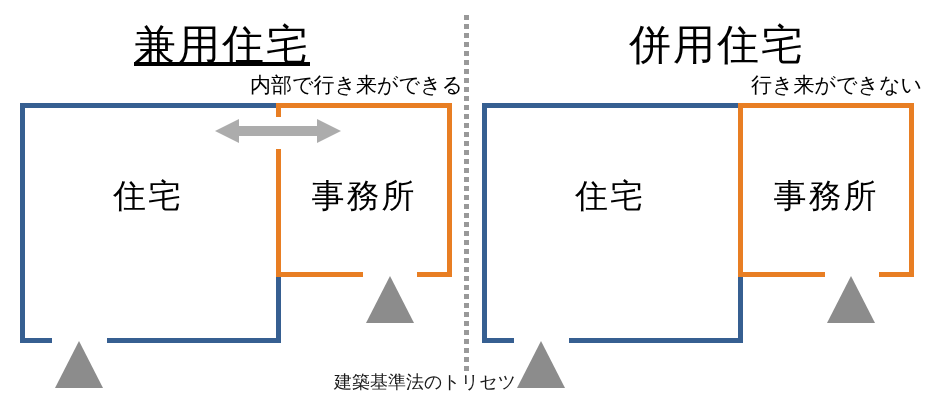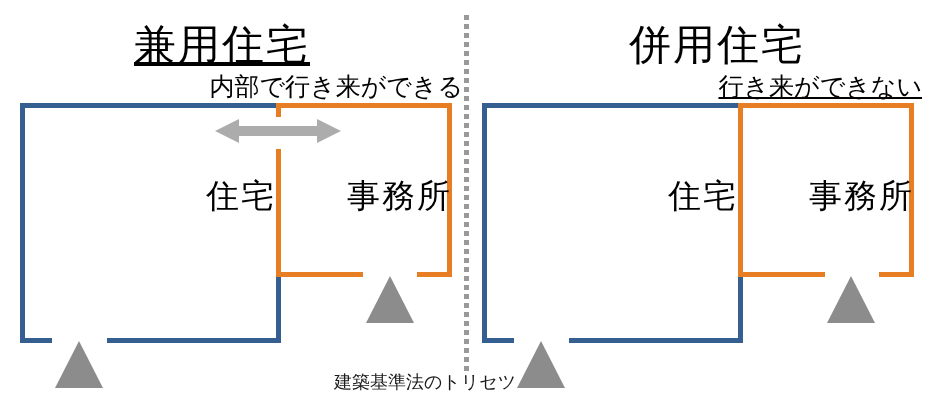--- a/index.html
+++ b/index.html
@@ -9,24 +9,24 @@
   }
   .wall{position:absolute;}
   .wall.blue{background:var(--c-blue,#365F91);}
   .wall.orange{background:var(--c-orange,#E87E23);}
   .title{
     position:absolute;top:22px;width:330px;text-align:center;
     font-size:42px;line-height:1.1;font-weight:500;letter-spacing:2px;color:#000;
   }
   .subtitle{
     position:absolute;top:73px;text-align:right;
-    font-size:25px;line-height:1.1;color:#000;
+    font-size:21px;line-height:1.1;color:#000;
   }
   .room-label{
-    position:absolute;top:178px;text-align:right;
+    position:absolute;top:178px;text-align:center;
     font-size:33px;line-height:1.1;letter-spacing:2px;color:#000;
   }
   .triangle{
     position:absolute;width:0;height:0;
     border-left:24px solid transparent;
     border-right:24px solid transparent;
     border-bottom:47px solid var(--c-triangle_gray,#8C8C8C);
   }
   .arrow{
     position:absolute;left:215px;top:119px;width:126px;height:24px;
@@ -91,21 +91,21 @@
     <div class="room-label" style="left:276px;width:176px;">事務所</div>
 
     <div class="triangle" style="left:55px;top:341px;"></div>
     <div class="triangle" style="left:366px;top:276px;"></div>
   </div>
 
   <div class="dotted-line"></div>
 
   <div>
     <div class="title" style="left:552px;">併用住宅</div>
-    <div class="subtitle" style="left:660px;width:262px;text-decoration:underline;">行き来ができない</div>
+    <div class="subtitle" style="left:660px;width:262px;">行き来ができない</div>
 
     <div class="wall blue" style="left:482px;top:103px;width:258px;height:5px;"></div>
     <div class="wall blue" style="left:482px;top:103px;width:5px;height:240px;"></div>
     <div class="wall blue" style="left:482px;top:338px;width:32px;height:5px;"></div>
     <div class="wall blue" style="left:569px;top:338px;width:174px;height:5px;"></div>
     <div class="wall blue" style="left:738px;top:272px;width:5px;height:71px;"></div>
 
     <div class="wall orange" style="left:738px;top:103px;width:176px;height:5px;"></div>
     <div class="wall orange" style="left:909px;top:103px;width:5px;height:174px;"></div>
     <div class="wall orange" style="left:738px;top:103px;width:5px;height:169px;"></div>

